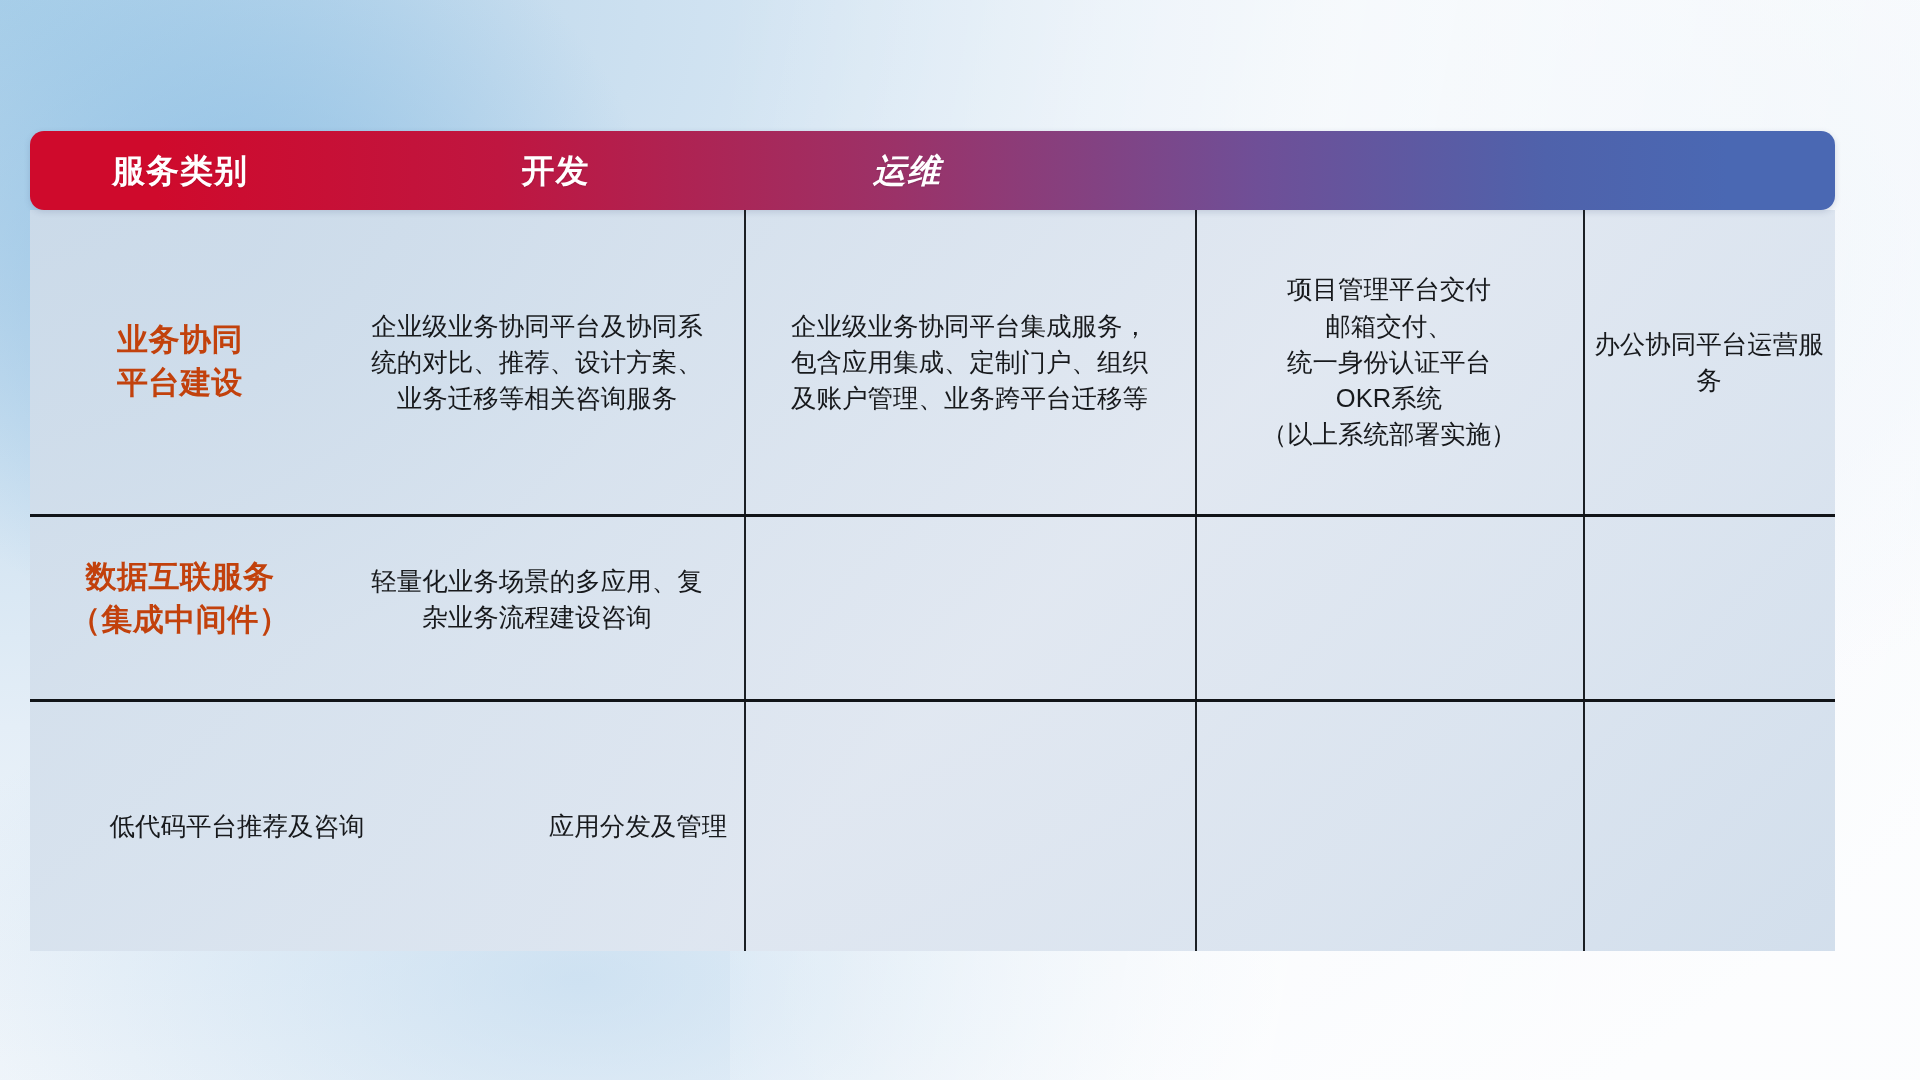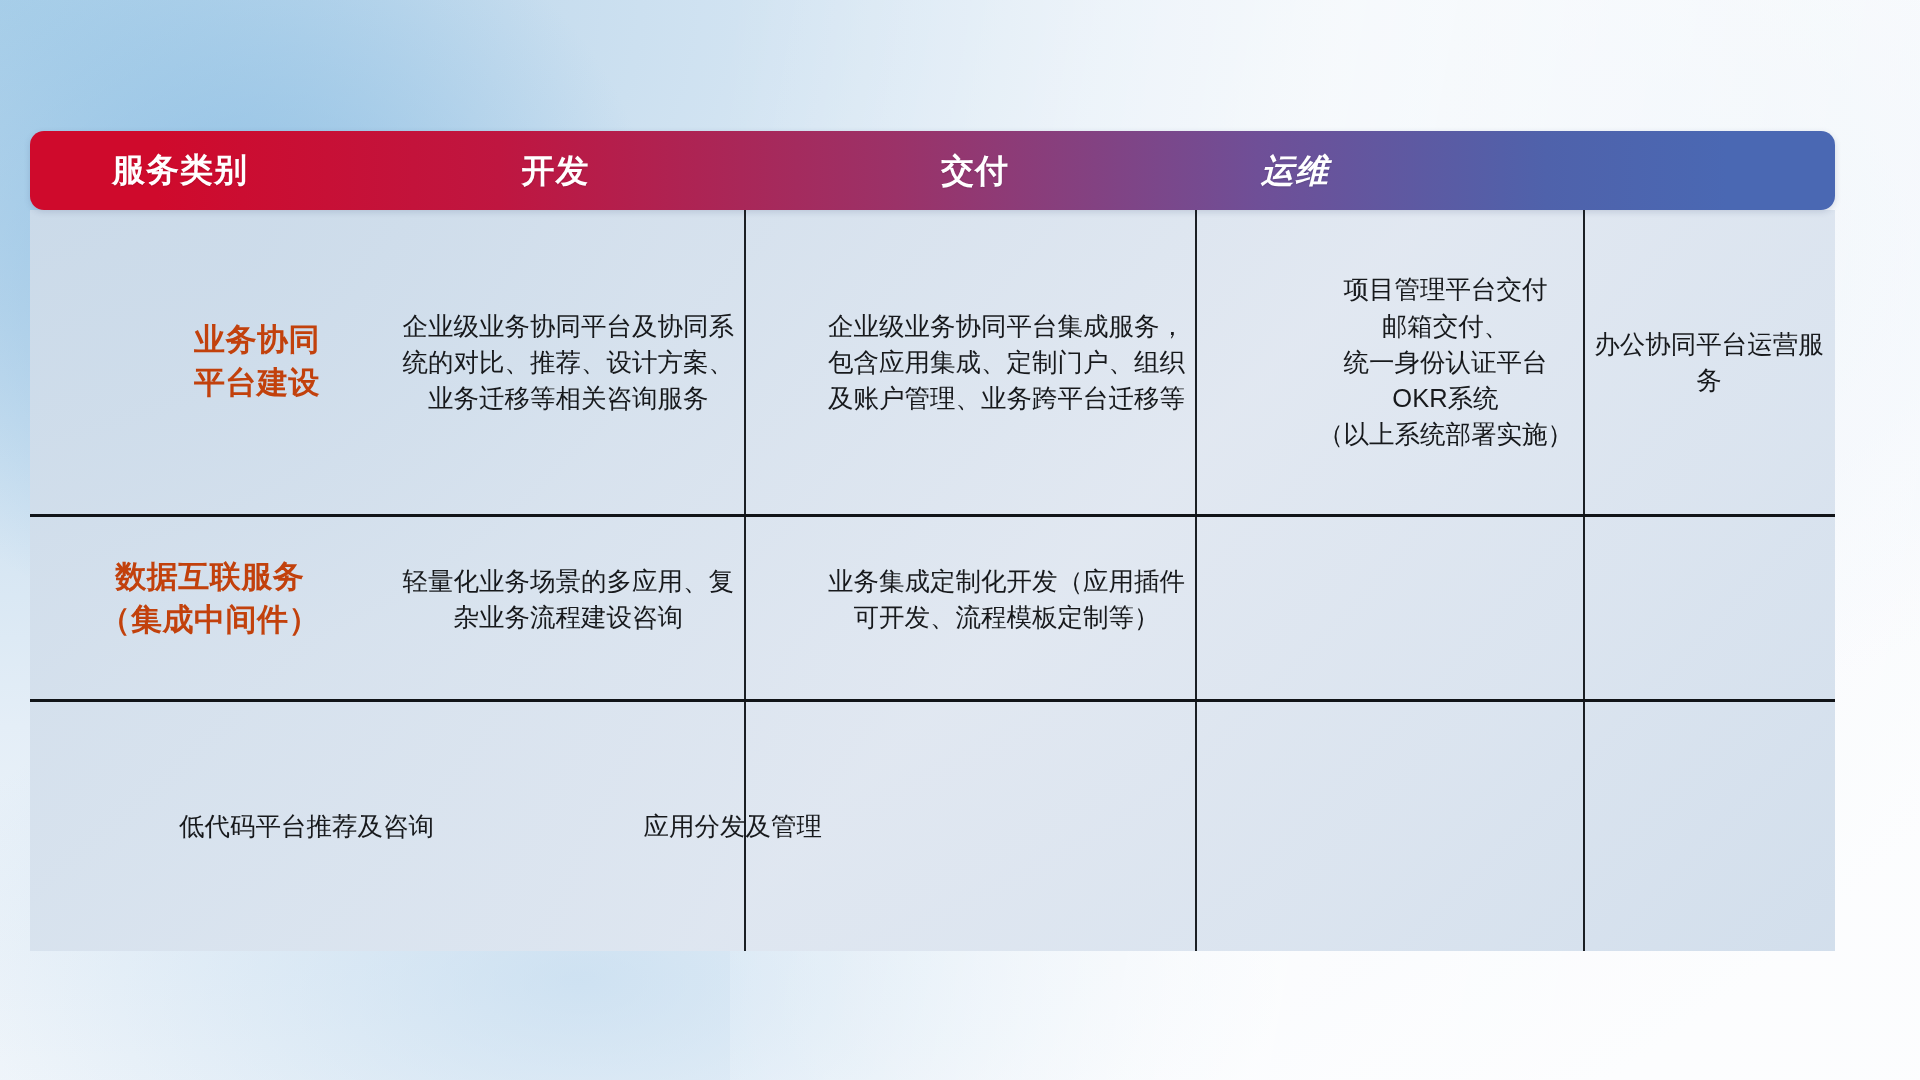--- a/index.html
+++ b/index.html
@@ -66,35 +66,35 @@
   .hcell{
     color:#ffffff;
     font-size:33px;
     font-weight:bold;
     text-align:center;
     letter-spacing:1px;
     line-height:1;
     text-shadow:0 1px 2px rgba(0,0,0,.12);
     box-sizing:border-box;
   }
-  .h-c0{width:300px;font-family:Liberation Serif, serif;}
+  .h-c0{width:300px;}
   .h-c1{width:414px;}
   .h-c2{width:451px;text-align:center;}
   .h-c3{width:388px;}
   .h-c4{width:252px;font-style:italic;}
 
   
   #grid{position:absolute;left:0;top:79px;width:100%;height:741px;}
   .vline{position:absolute;top:0;width:2px;background:#1b1f24;}
   .hline{position:absolute;left:0;width:100%;height:3px;background:#111418;}
 
   
   #rows{position:absolute;left:0;top:79px;width:100%;height:741px;}
   .row{position:absolute;left:0;width:100%;display:flex;align-items:center;}
-  .cell{box-sizing:border-box;display:flex;align-items:center;justify-content:flex-end;height:100%;padding:12px 10px;}
+  .cell{box-sizing:border-box;display:flex;align-items:center;justify-content:center;height:100%;padding:12px 10px;}
   .c0{width:300px;}
   .c1{width:414px;}
   .c2{width:451px;}
   .c3{width:388px;}
   .c4{width:252px;}
 
   .rowlabel{
     color:#c2410c;
     font-size:31px;
     font-weight:bold;
@@ -120,21 +120,20 @@
 <div id="bg-glow-bottom"></div>
 <div id="bg-wash-white"></div>
 
 <div id="table-wrap">
 
   <div id="table-body-bg"></div>
 
   <div id="table-header">
     <div class="hcell h-c0">服务类别</div>
     <div class="hcell h-c2">开发</div>
-    <div class="hcell h-c3">交付</div>
     <div class="hcell h-c4">运维</div>
   </div>
 
   <div id="grid">
     <div class="vline" style="left:714px;height:741px;"></div>
     <div class="vline" style="left:1165px;height:741px;"></div>
     <div class="vline" style="left:1553px;height:741px;"></div>
     <div class="hline" style="top:304px;"></div>
     <div class="hline" style="top:489px;"></div>
   </div>
@@ -170,24 +169,20 @@
 
     <div class="row" style="top:307px;height:164px;">
       <div class="cell c0">
         <span class="rowlabel">数据互联服务
 （集成中间件）</span>
       </div>
       <div class="cell c1">
         <span class="celltext">轻量化业务场景的多应用、复
 杂业务流程建设咨询</span>
       </div>
-      <div class="cell c2">
-        <span class="celltext">业务集成定制化开发（应用插件
-可开发、流程模板定制等）</span>
-      </div>
       <div class="cell c3">
         <span class="celltext"></span>
       </div>
       <div class="cell c4">
         <span class="celltext"></span>
       </div>
     </div>
 
     <div class="row" style="top:492px;height:249px;">
       <div class="cell c1">

